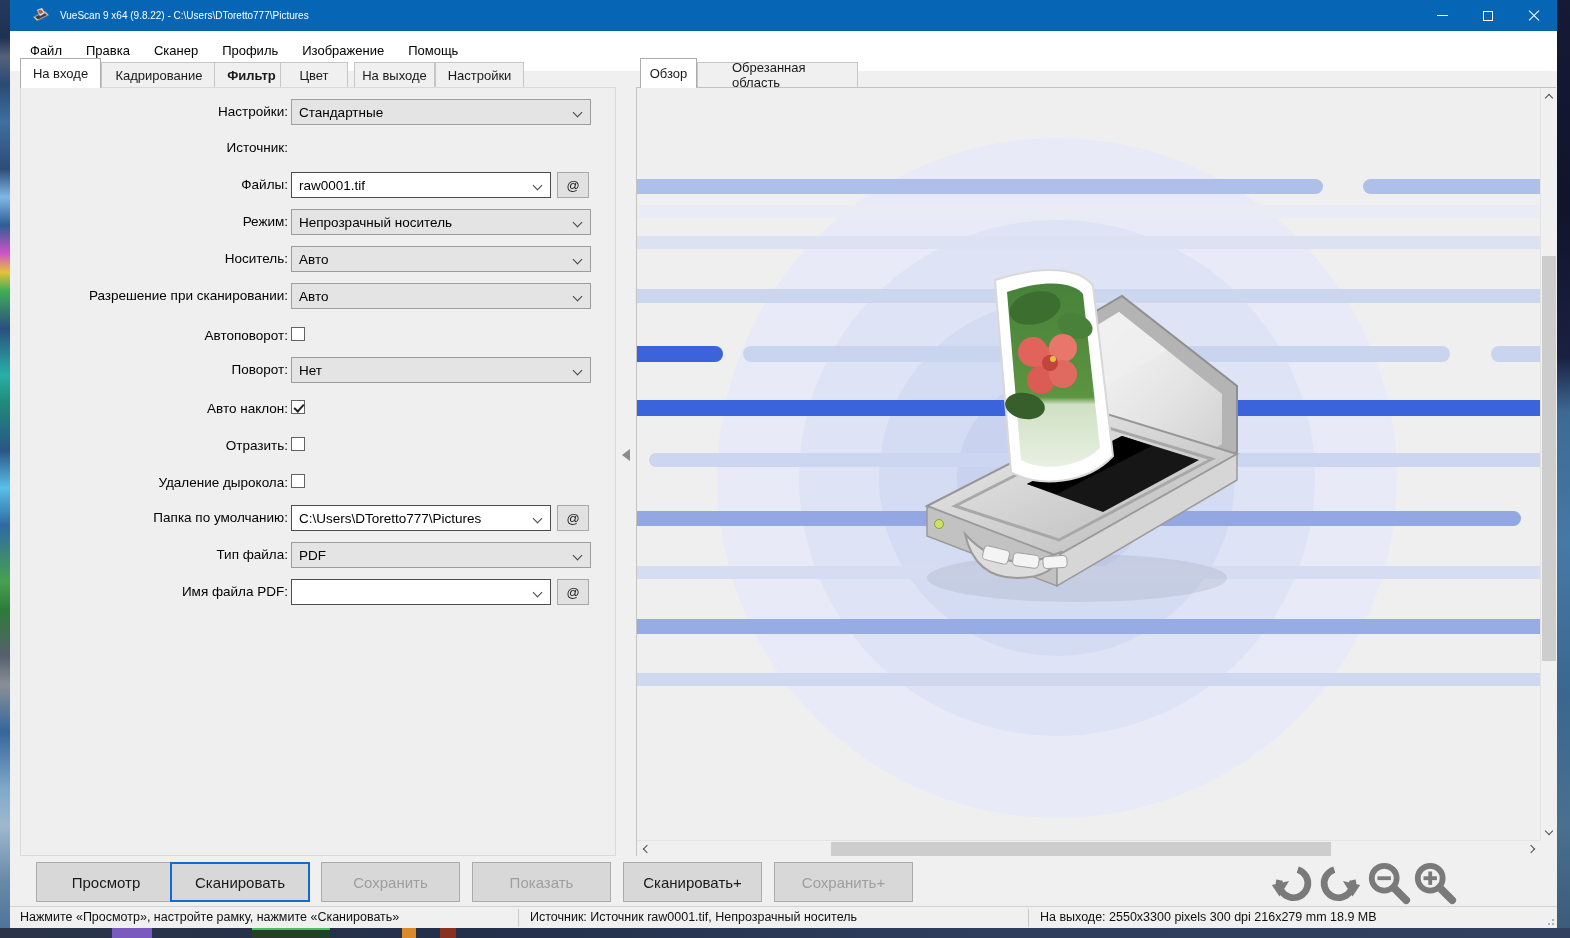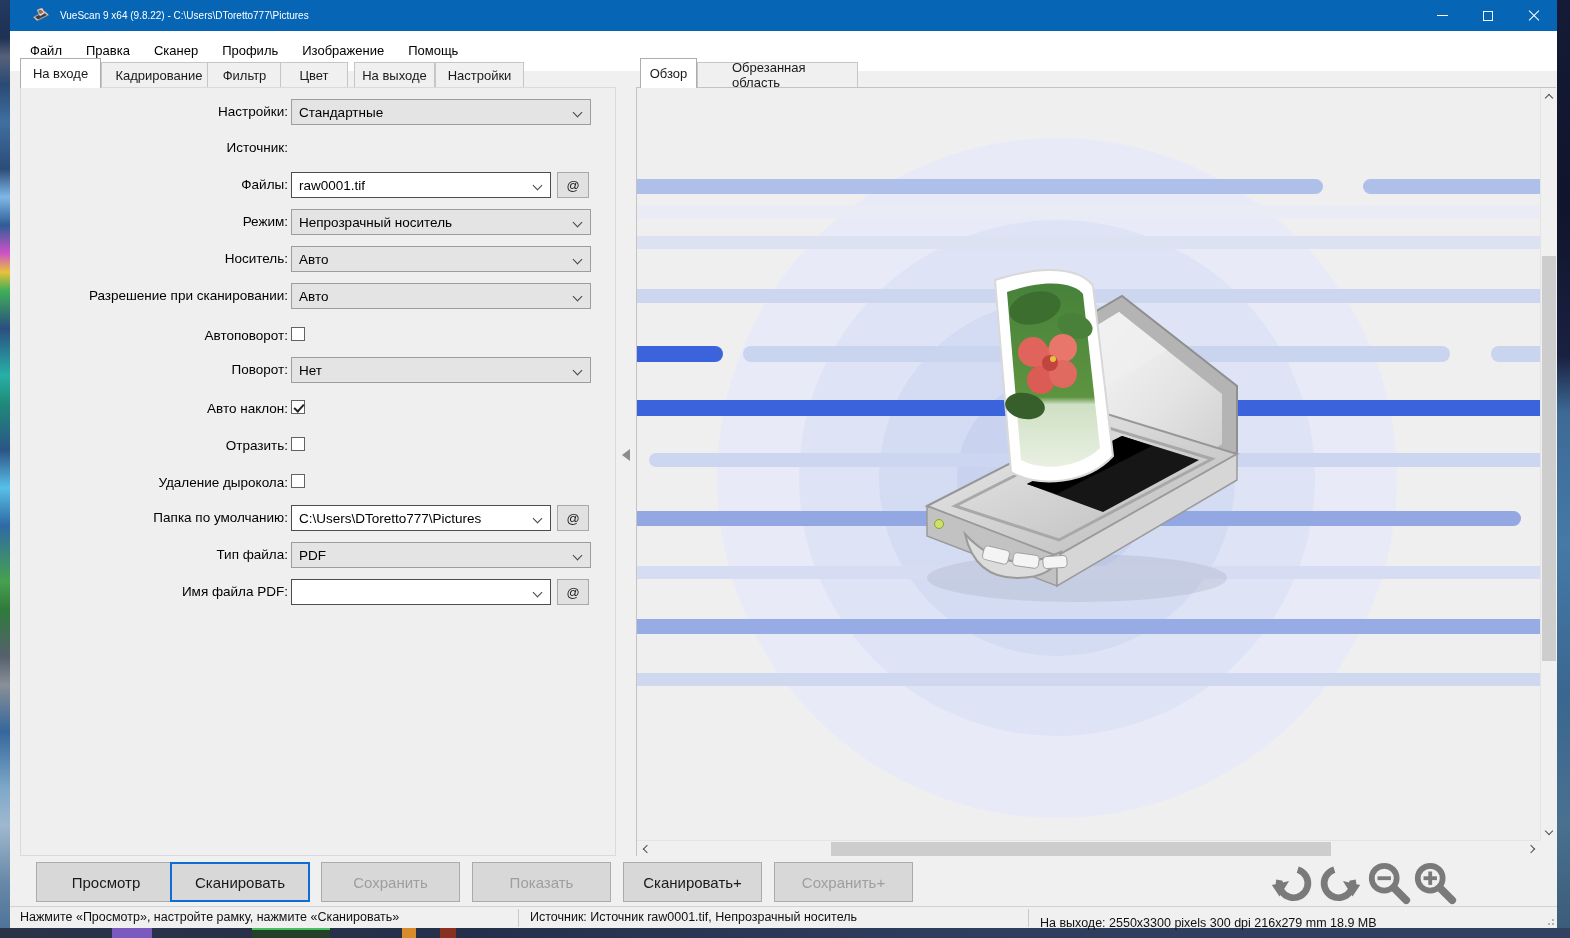--- a/index.html
+++ b/index.html
@@ -140,21 +140,21 @@
     <span class="menu-item">Файл</span>
     <span class="menu-item">Правка</span>
     <span class="menu-item">Сканер</span>
     <span class="menu-item">Профиль</span>
     <span class="menu-item">Изображение</span>
     <span class="menu-item">Помощь</span>
   </div>
 
   <div class="tab active" style="left:10px;width:81px;">На входе</div>
   <div class="tab inactive" style="left:91px;width:116px;">Кадрирование</div>
-  <div class="tab inactive" style="left:197px;width:75px;">Фильтр</div>
+  <div class="tab inactive" style="left:204px;width:75px;font-weight:bold;">Фильтр</div>
   <div class="tab inactive" style="left:270px;width:68px;">Цвет</div>
   <div class="tab inactive" style="left:344px;width:81px;">На выходе</div>
   <div class="tab inactive" style="left:425px;width:89px;">Настройки</div>
 
   <div class="tab active" style="left:630px;width:57px;">Обзор</div>
   <div class="tab inactive" style="left:687px;width:161px;padding-left:34px;">Обрезанная область</div>
 
   <div id="left-panel" class="abs">
 
     <div class="row-label" style="top:16px;">Настройки:</div>
@@ -370,21 +370,21 @@
     <line x1="12" y1="19" x2="26" y2="19" stroke="#7a7a7a" stroke-width="4"></line>
     <line x1="19" y1="12" x2="19" y2="26" stroke="#7a7a7a" stroke-width="4"></line>
     <line x1="29" y1="29" x2="42" y2="42" stroke="#7a7a7a" stroke-width="8" stroke-linecap="round"></line>
   </svg>
 
   <div id="statusbar" class="abs">
     <span class="status-text" style="left:10px;">Нажмите «Просмотр», настройте рамку, нажмите «Сканировать»</span>
     <div class="status-sep" style="left:508px;"></div>
     <span class="status-text" style="left:520px;">Источник: Источник raw0001.tif, Непрозрачный носитель</span>
     <div class="status-sep" style="left:1018px;"></div>
-    <span class="status-text" style="left:1030px;margin-top:6px;">На выходе: 2550x3300 pixels 300 dpi 216x279 mm 18.9 MB</span>
+    <span class="status-text" style="left:1030px;">На выходе: 2550x3300 pixels 300 dpi 216x279 mm 18.9 MB</span>
     <div id="resize-grip">
       <i style="right:0;bottom:0;"></i>
         <i style="right:4px;bottom:0;"></i>
         <i style="right:0;bottom:4px;"></i>
     </div>
   </div>
 
 </div>
 
 </body></html>

